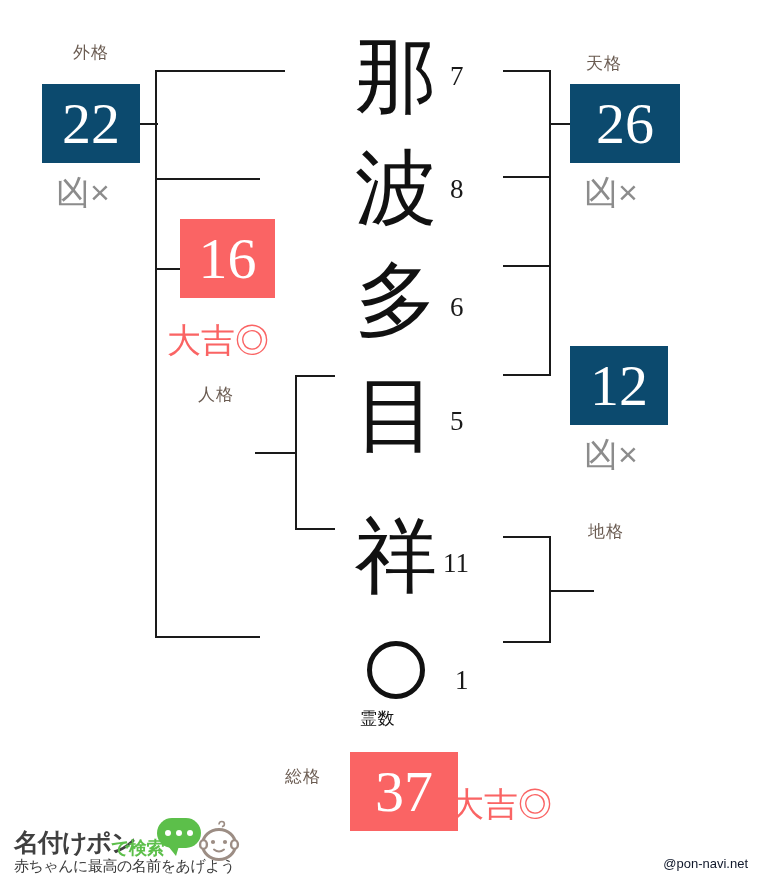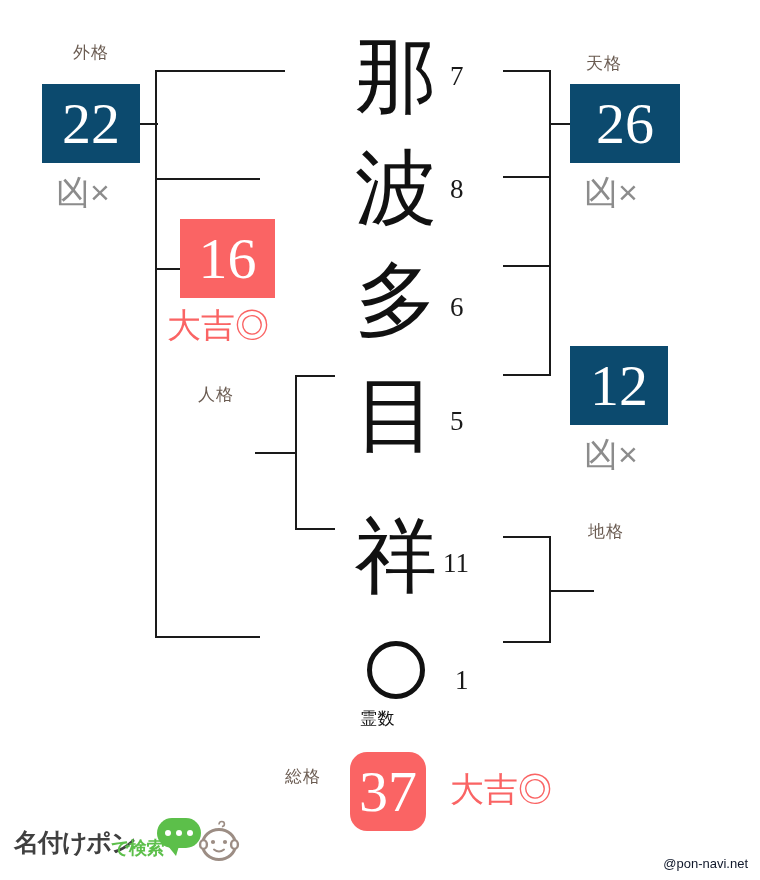--- a/index.html
+++ b/index.html
@@ -85,21 +85,21 @@
     letter-spacing: 1px;
     white-space: nowrap;
   }
   .verdict {
     position: absolute;
     font-family: "Liberation Sans", sans-serif;
     line-height: 1;
     white-space: nowrap;
   }
   .verdict.bad  { color: #8c8c8c; }
-  .verdict.good { color: #fa6464; }
+  .verdict.good { color: #fa6464; margin-top: 15px; }
 
   
   #logo { position: absolute; left: 14px; top: 820px; width: 240px; height: 56px; }
   .logoMain {
     position: absolute;
     left: 0; top: 10px;
     font-family: "Liberation Sans", sans-serif;
     font-size: 25px;
     font-weight: bold;
     color: #404040;
@@ -220,26 +220,27 @@
 
   <div class="fateLabel" style="left:586px; top:52px;">天格</div>
   <div class="vbox gray" style="left:570px; top:84px; width:110px; height:79px; font-size:58px;">26</div>
   <div class="verdict bad" style="left:584px; top:175px; font-size:34px;">凶×</div>
 
   <div class="vbox gray" style="left:570px; top:346px; width:98px; height:79px; font-size:58px;">12</div>
   <div class="verdict bad" style="left:584px; top:437px; font-size:34px;">凶×</div>
   <div class="fateLabel" style="left:588px; top:520px;">地格</div>
 
   <div class="fateLabel" style="left:285px; top:765px;">総格</div>
-  <div class="vbox red" style="left:350px; top:752px; width:76px; height:79px; font-size:58px;border-radius:17px;">37</div>
+  <div class="vbox red" style="left:350px; top:752px; width:108px; height:79px; font-size:58px;">37</div>
   <div class="verdict good" style="left:450px; top:772px; font-size:34px;">大吉◎</div>
 
   <div id="logo">
     <div class="logoMain">名付けポン</div>
     <div class="logoSmall">で検索</div>
+    <div class="logoTag">赤ちゃんに最高の名前をあげよう</div>
 
     <div id="bubble">
       <div class="bdot" style="left:8px;"></div>
       <div class="bdot" style="left:19px;"></div>
       <div class="bdot" style="left:30px;"></div>
     </div>
 
     <svg id="baby" viewBox="0 0 46 44">
       <path d="M23 4.5 C23 2.6 24.4 1.5 25.8 1.5 C27.3 1.5 28.4 2.7 28.4 4.1 C28.4 5.6 27.2 6.6 25.9 6.6" fill="none" stroke="#9c8d84" stroke-width="1.6"></path>
       <ellipse cx="23" cy="24.5" rx="16.5" ry="15" fill="#ffffff" stroke="#9c8d84" stroke-width="3"></ellipse>

